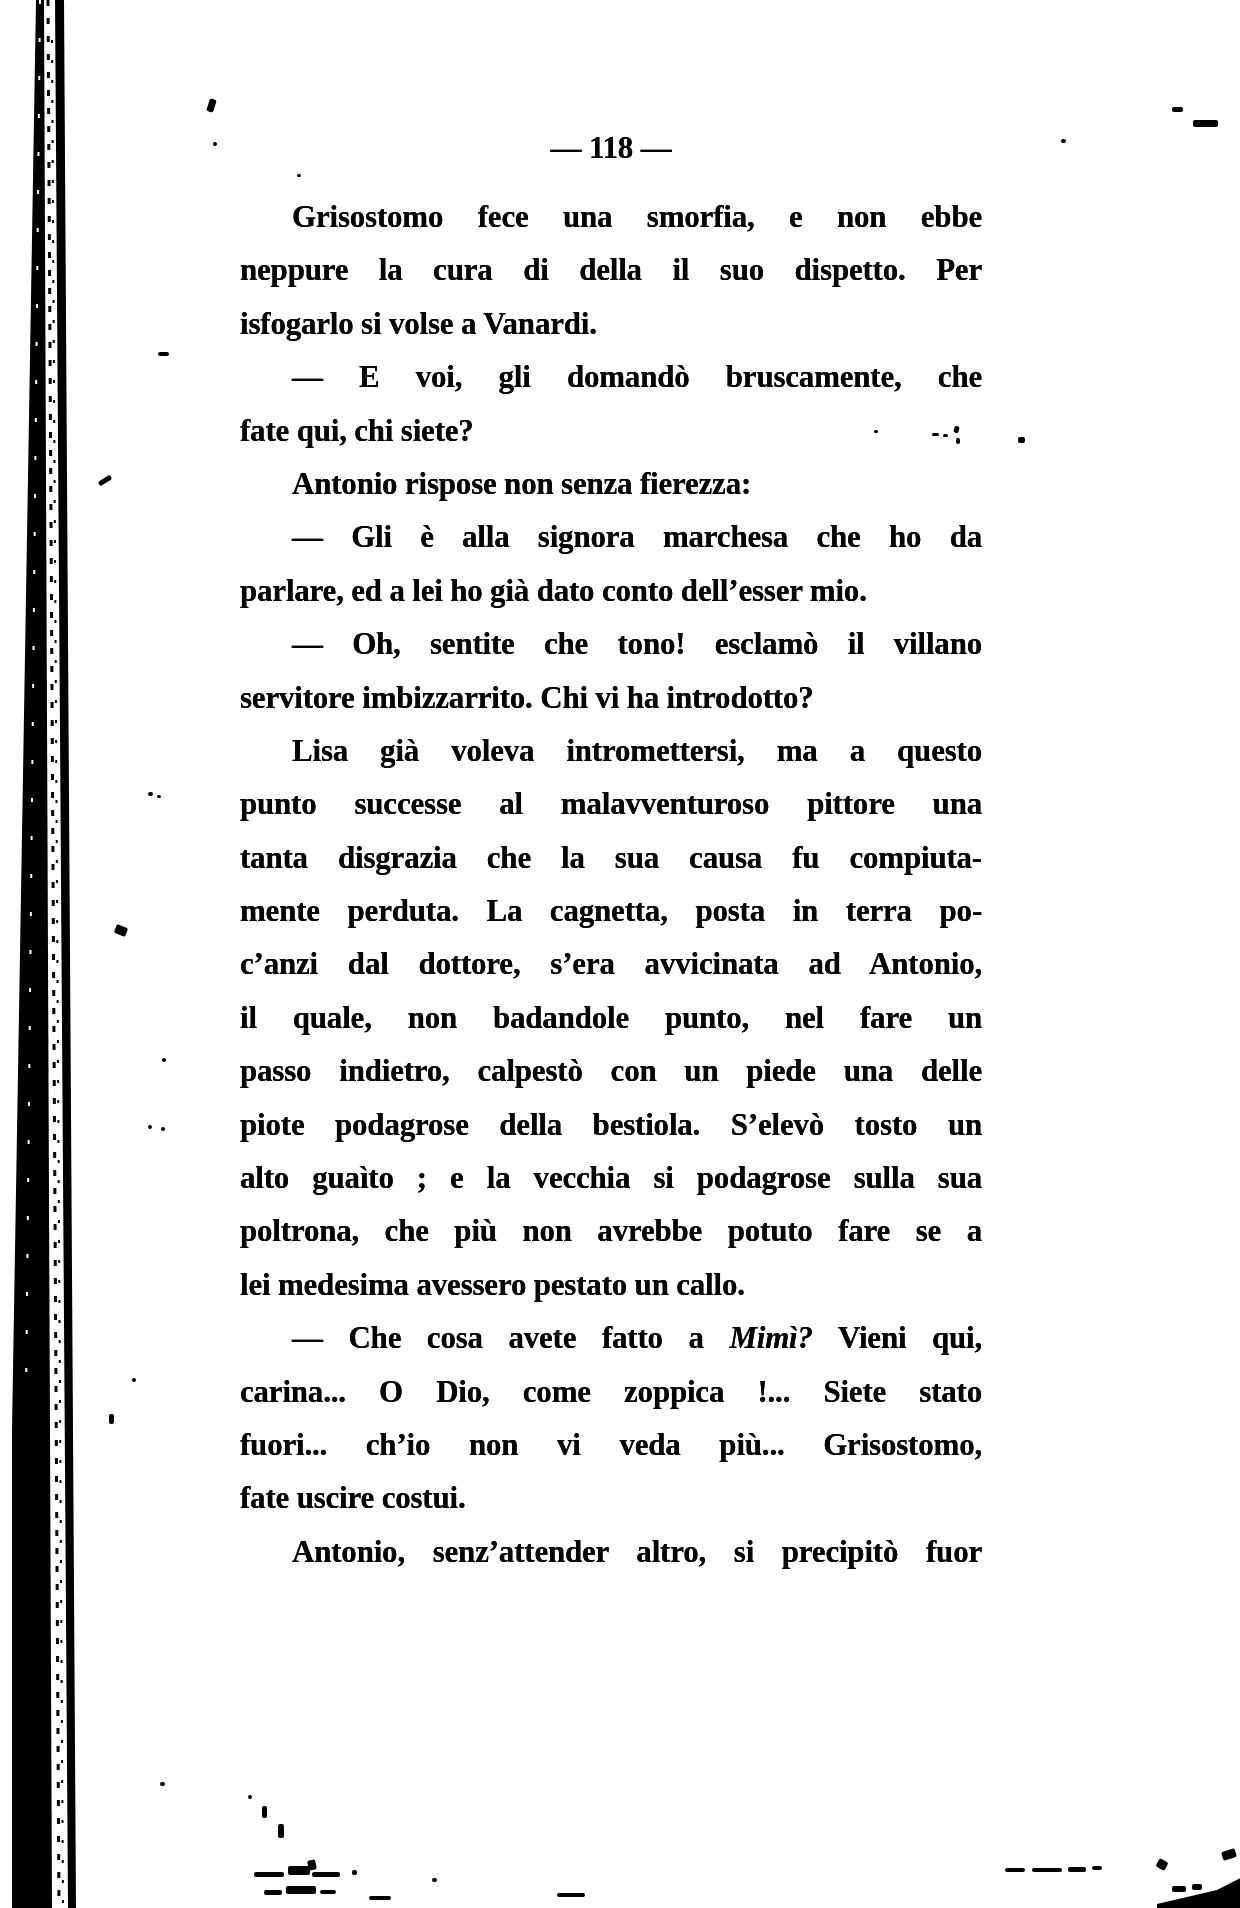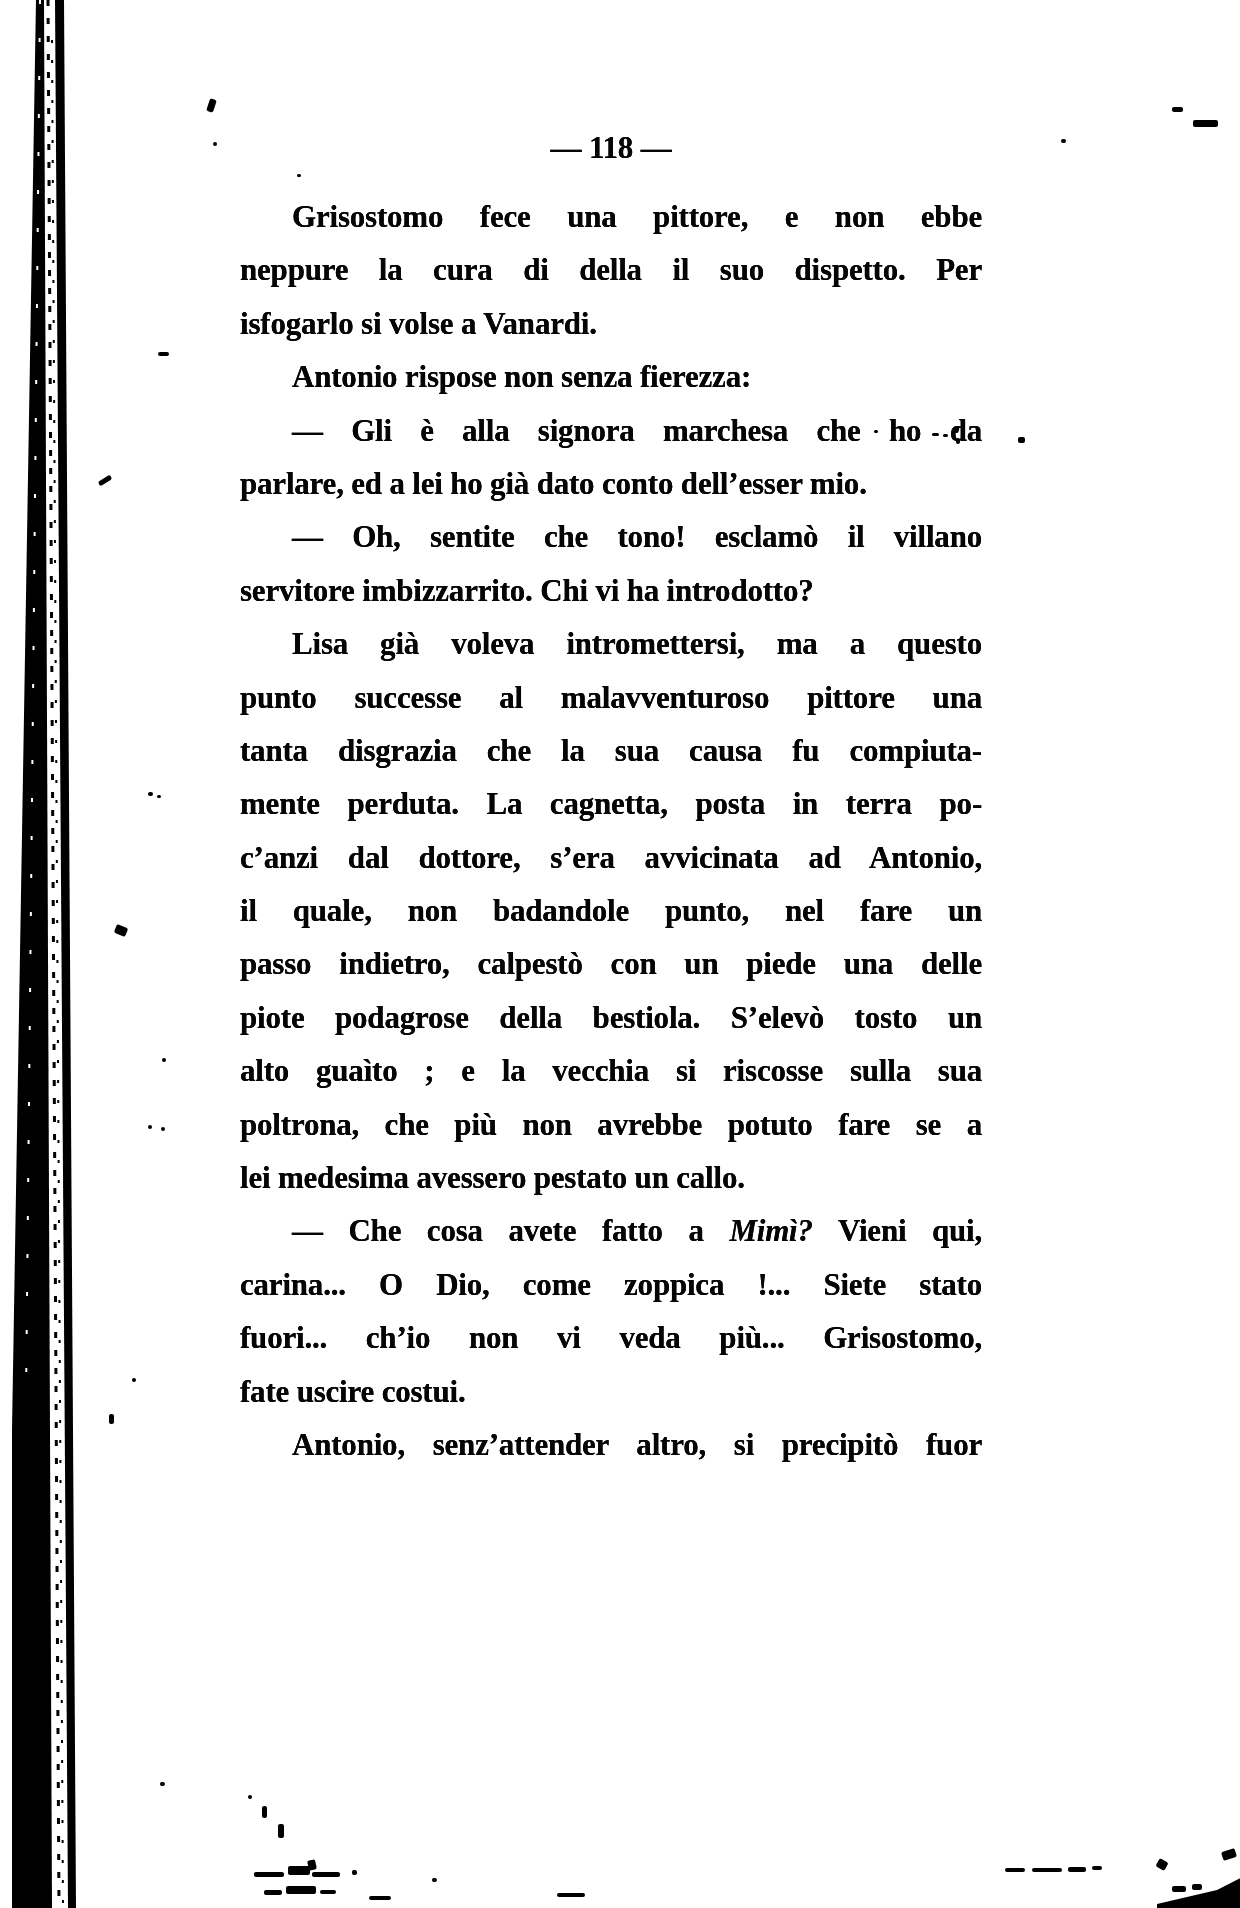--- a/index.html
+++ b/index.html
@@ -38,23 +38,27 @@
     <polygon points="32,0 43,0 56,1908 40,1908" fill="#fff"></polygon>
     <line x1="36" y1="0" x2="47" y2="1908" stroke="#000" stroke-width="3" stroke-dasharray="6 12"></line>
     <line x1="40" y1="40" x2="51" y2="1908" stroke="#000" stroke-width="2" stroke-dasharray="3 17"></line>
     <line x1="28" y1="0" x2="14" y2="1400" stroke="#fff" stroke-width="2" stroke-dasharray="4 34"></line>
   </svg>
 
   <div class="text-column">
     <span class="page-number">— 118 —</span>
     <div id="text-body">
         <div class="para">
-          <div class="line just indent"><span>Grisostomo fece una pittore, e non ebbe</span></div>
+          <div class="line just indent"><span>Grisostomo fece una smorfia, e non ebbe</span></div>
           <div class="line just"><span>neppure la cura di della il suo dispetto. Per</span></div>
           <div class="line"><span>isfogarlo si volse a Vanardi.</span></div>
+        </div>
+        <div class="para">
+          <div class="line just indent"><span>— E voi, gli domandò bruscamente, che</span></div>
+          <div class="line"><span>fate qui, chi siete?</span></div>
         </div>
         <div class="para">
           <div class="line indent"><span>Antonio rispose non senza fierezza:</span></div>
         </div>
         <div class="para">
           <div class="line just indent"><span>— Gli è alla signora marchesa che ho da</span></div>
           <div class="line"><span>parlare, ed a lei ho già dato conto dell’esser mio.</span></div>
         </div>
         <div class="para">
           <div class="line just indent"><span>— Oh, sentite che tono! esclamò il villano</span></div>
@@ -62,21 +66,21 @@
         </div>
         <div class="para">
           <div class="line just indent"><span>Lisa già voleva intromettersi, ma a questo</span></div>
           <div class="line just"><span>punto successe al malavventuroso pittore una</span></div>
           <div class="line just"><span>tanta disgrazia che la sua causa fu compiuta-</span></div>
           <div class="line just"><span>mente perduta. La cagnetta, posta in terra po-</span></div>
           <div class="line just"><span>c’anzi dal dottore, s’era avvicinata ad Antonio,</span></div>
           <div class="line just"><span>il quale, non badandole punto, nel fare un</span></div>
           <div class="line just"><span>passo indietro, calpestò con un piede una delle</span></div>
           <div class="line just"><span>piote podagrose della bestiola. S’elevò tosto un</span></div>
-          <div class="line just"><span>alto guaìto ; e la vecchia si riscosse sulla sua</span></div>
+          <div class="line just"><span>alto guaìto ; e la vecchia si podagrose sulla sua</span></div>
           <div class="line just"><span>poltrona, che più non avrebbe potuto fare se a</span></div>
           <div class="line"><span>lei medesima avessero pestato un callo.</span></div>
         </div>
         <div class="para">
           <div class="line just indent"><span>— Che cosa avete fatto a </span><span class="it">Mimì?</span><span> Vieni qui,</span></div>
           <div class="line just"><span>carina... O Dio, come zoppica !... Siete stato</span></div>
           <div class="line just"><span>fuori... ch’io non vi veda più... Grisostomo,</span></div>
           <div class="line"><span>fate uscire costui.</span></div>
         </div>
         <div class="para">

